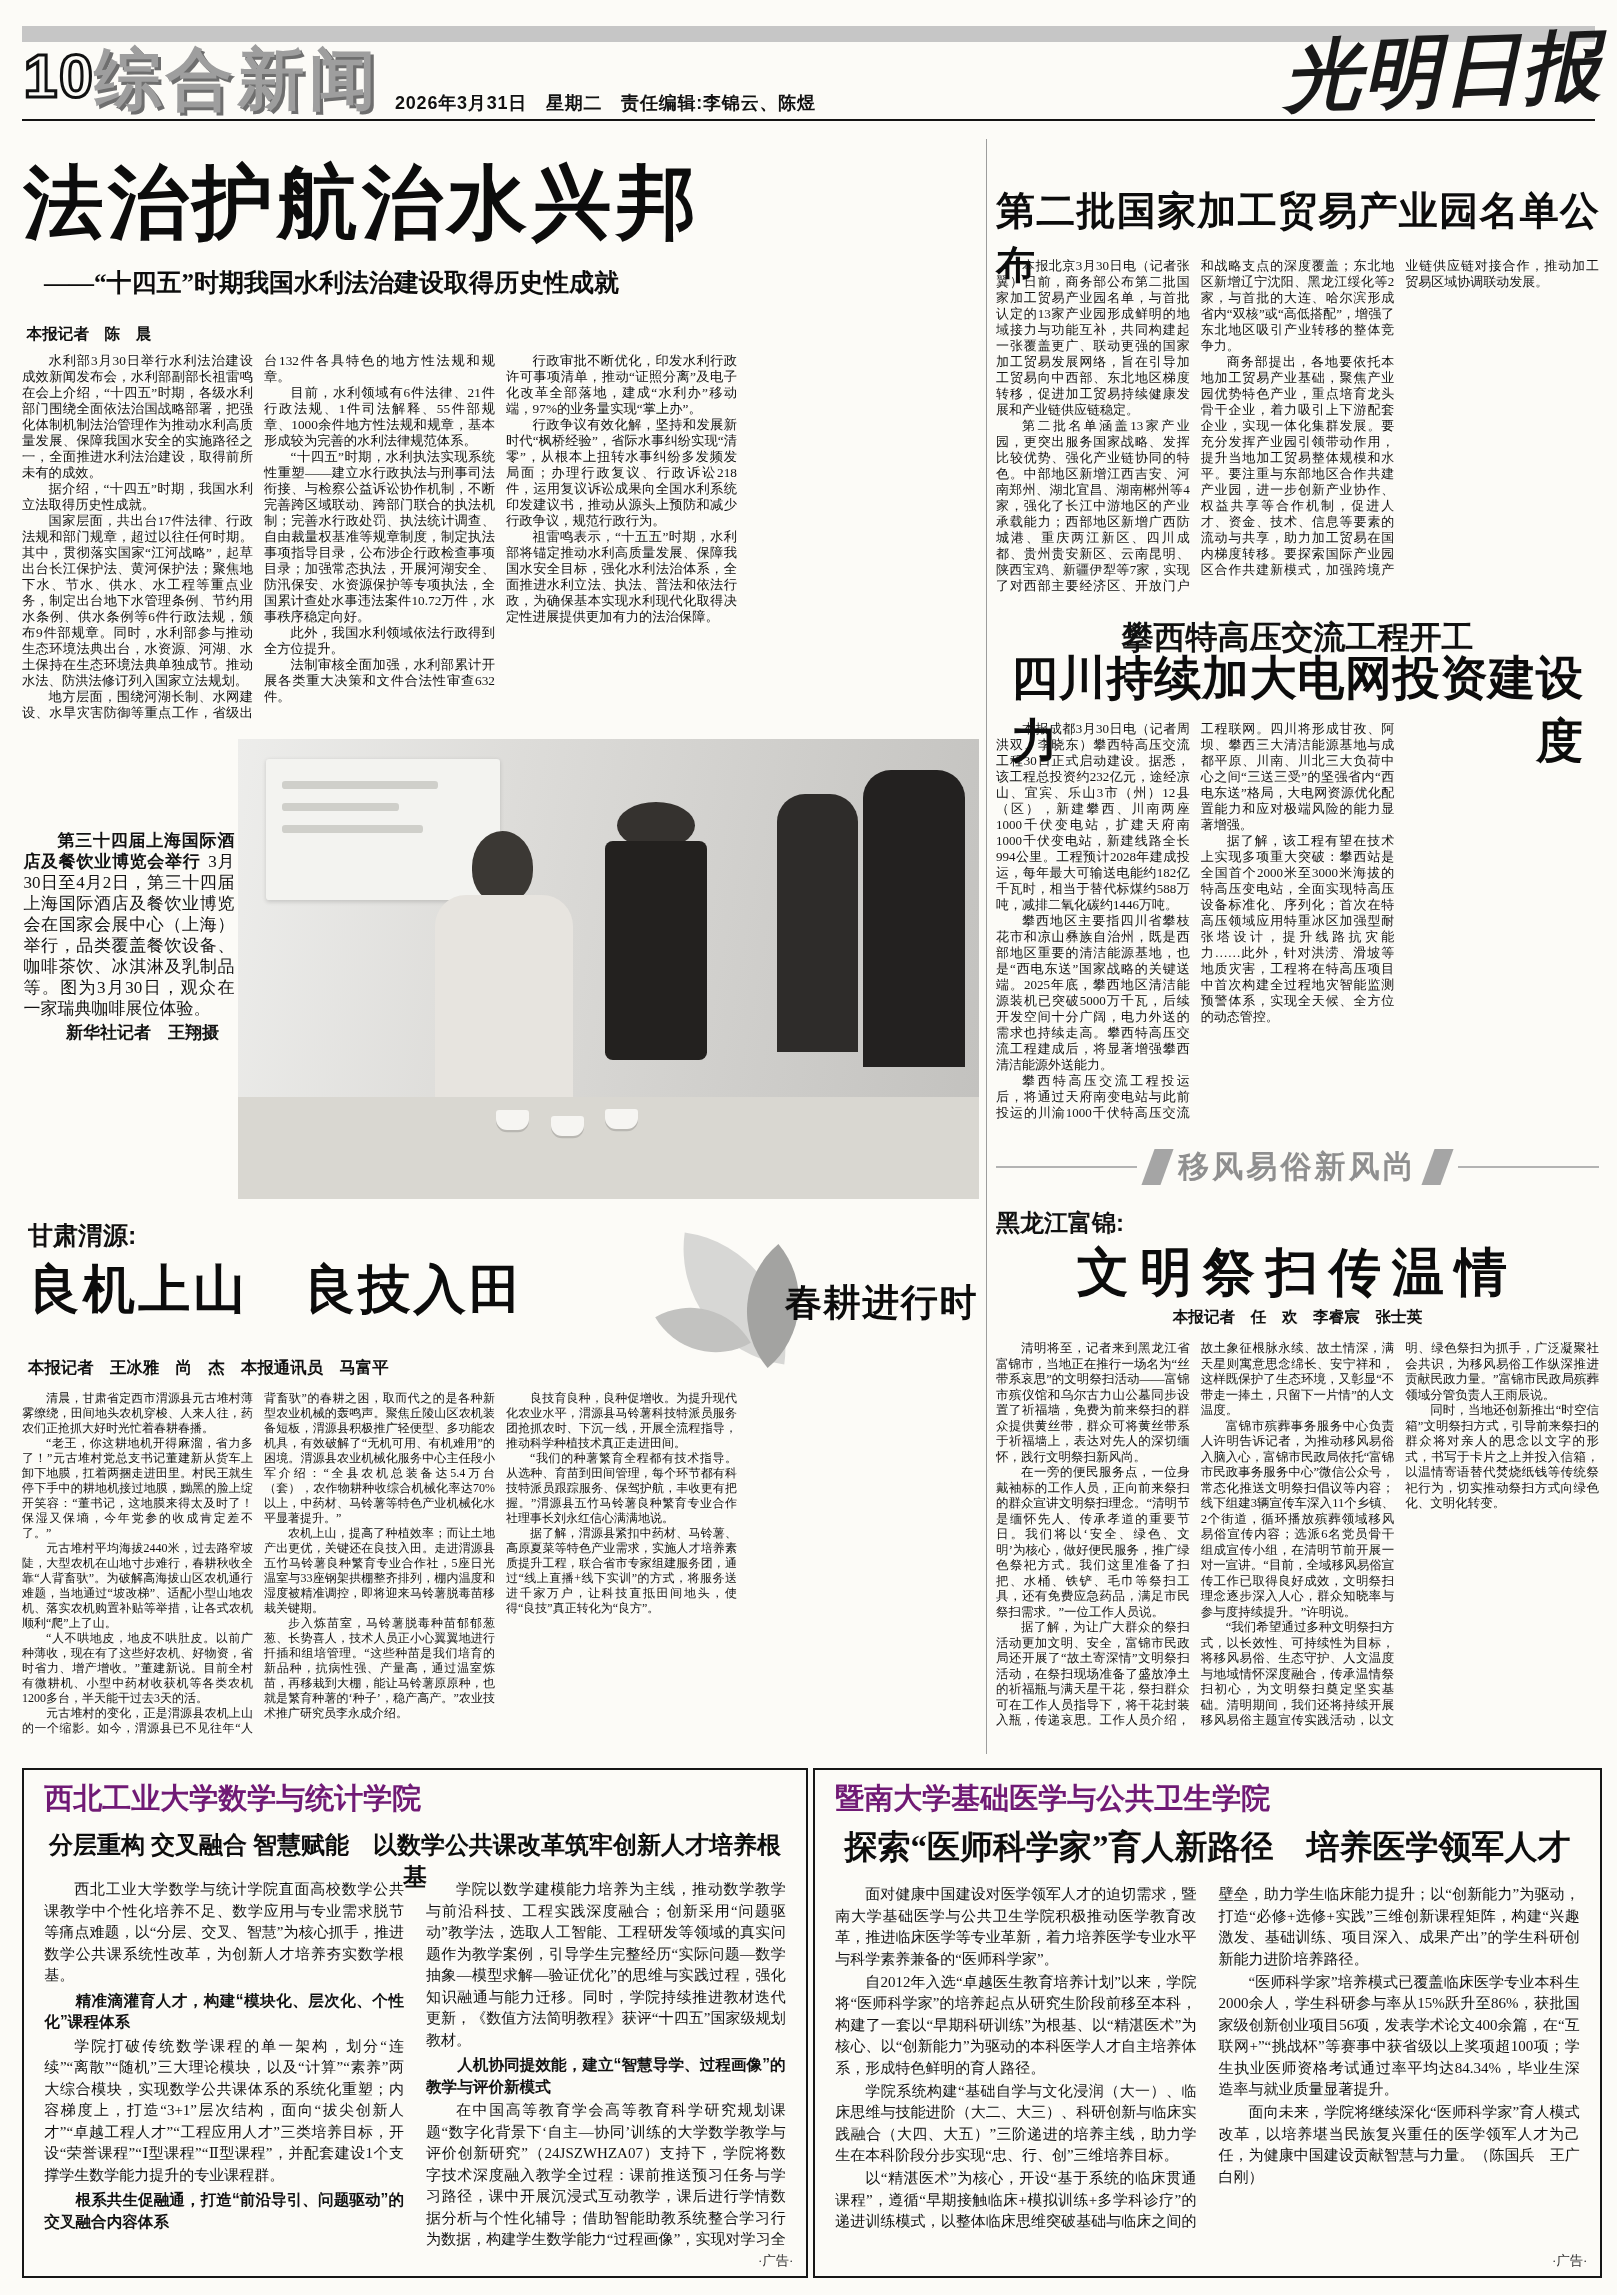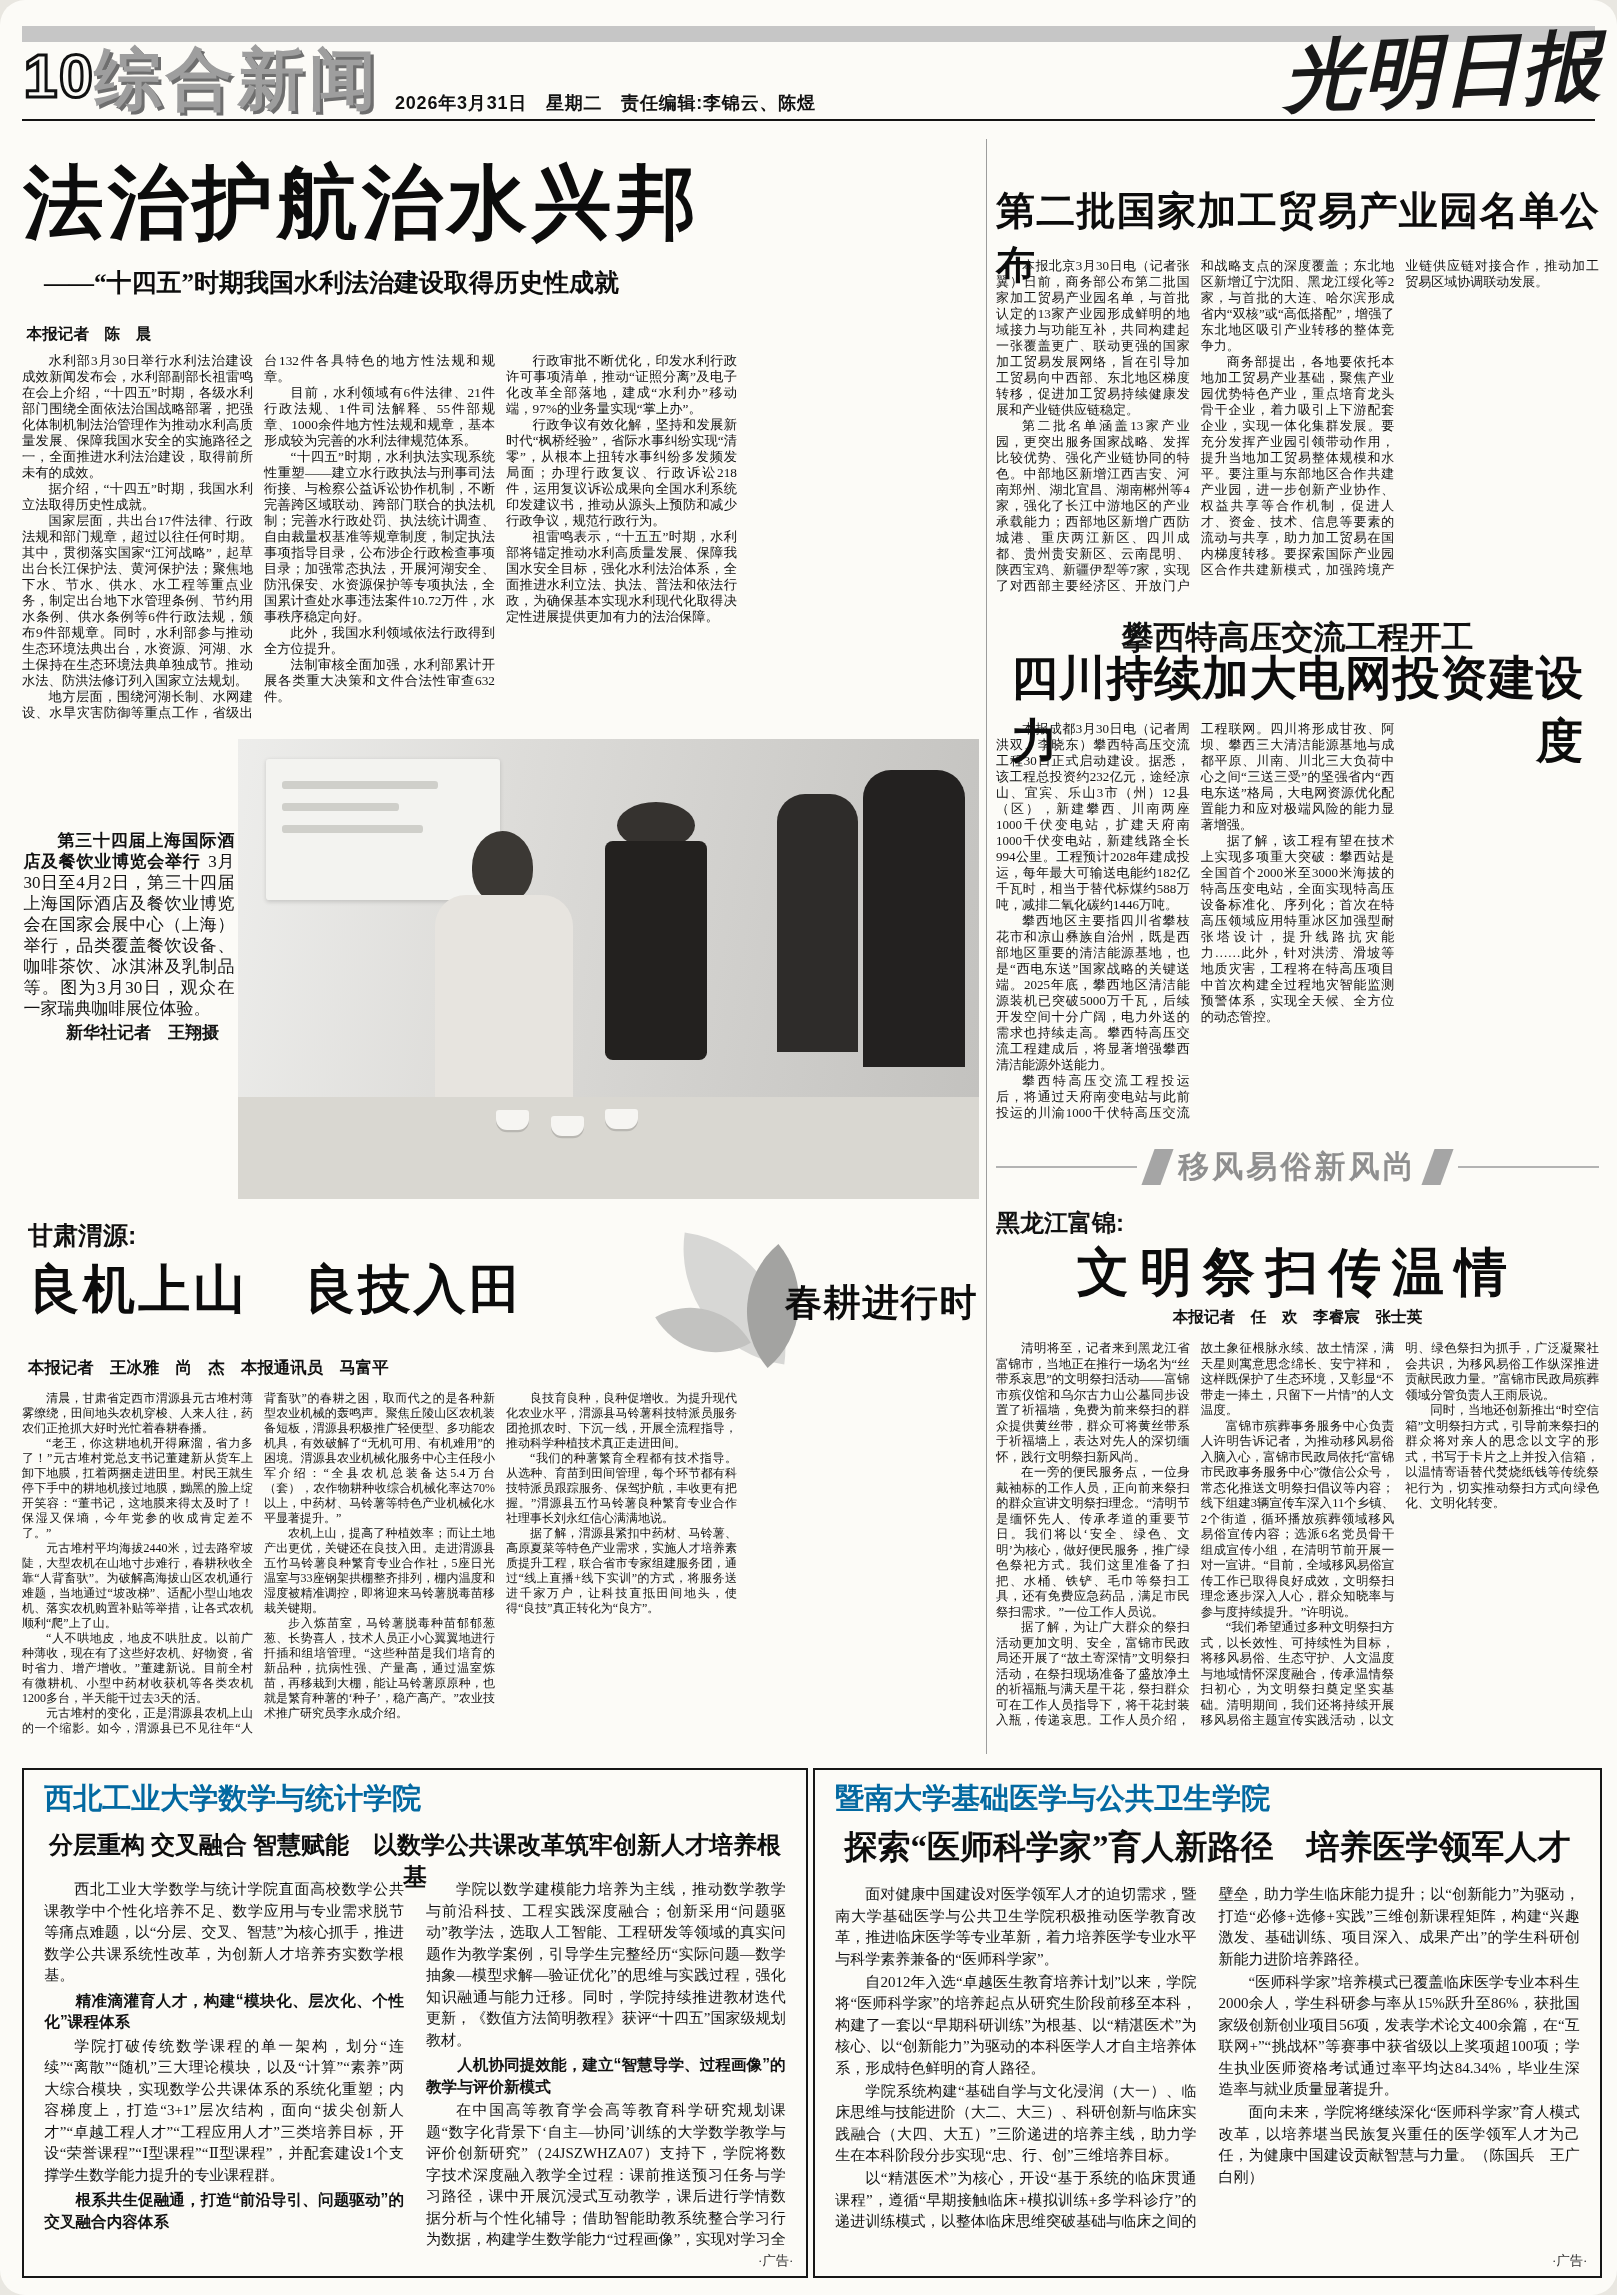--- a/index.html
+++ b/index.html
@@ -1,17 +1,17 @@
 <!DOCTYPE html>
 <html style="font-size:12.5px"><head>
 <meta charset="utf-8">
 <style>
   html,body{margin:0;padding:0;background:#e9e7e1;}
   .page{position:relative;width:1617px;height:2295px;background:#fcfbf7;color:#121212;
-        font-family:"Liberation Serif","DejaVu Serif",serif;overflow:hidden;border-radius:25px;}
+        font-family:"Liberation Serif","DejaVu Serif",serif;overflow:hidden;}
   .abs{position:absolute;}
   
   .topband{position:absolute;left:22px;top:26px;width:1573px;height:15.6px;background:#c6c6c6;}
   .pagenum{position:absolute;left:23.4px;top:41px;font-family:"Liberation Sans",sans-serif;
            font-size:61px;font-weight:900;color:#fcfbf7;-webkit-text-stroke:3.1px #111;letter-spacing:1.6px;}
   .sectitle{position:absolute;left:94px;top:34px;font-family:"Liberation Sans",sans-serif;
             font-size:67px;font-weight:900;color:#9e9e9e;text-shadow:3.1px 3.1px 0 #6e6e6e;letter-spacing:4.7px;}
   .dateline{position:absolute;left:395px;top:91px;font-family:"Liberation Sans",sans-serif;
             font-size:18px;font-weight:700;color:#111;letter-spacing:0.8px;}
   .masthead{position:absolute;left:1258px;top:20.3px;width:344px;text-align:right;
@@ -66,21 +66,21 @@
   .g-head{font-size:52px;font-weight:900;letter-spacing:3.1px;color:#0c0c0c;}
   .g-body{font-size:12px;line-height:15px;}
   .leafbadge{position:absolute;width:336px;height:125px;}
   .leaf{position:absolute;border-radius:0 100% 0 100%;}
   .leaf1{left:7.8px;top:0;width:117px;height:117px;background:#d7d7d5;transform:rotate(8deg);}
   .leaf2{left:61px;top:22px;width:88px;height:88px;background:#a3a3a1;transform:rotate(50deg);}
   .leaf3{left:0;top:55px;width:70px;height:70px;background:#c2c2c0;transform:rotate(-30deg);}
   .leafbadge .blabel{position:absolute;left:117px;top:38px;font-size:37px;font-weight:900;color:#0c0c0c;letter-spacing:1.6px;}
   
   .adbox{position:absolute;border:2.3px solid #161616;background:#fcfbf7;}
-  .ad-org{position:absolute;left:20.3px;top:9.4px;font-family:"Liberation Sans",sans-serif;font-size:29px;font-weight:900;color:#0369a1;}
+  .ad-org{position:absolute;left:20.3px;top:9.4px;font-family:"Liberation Sans",sans-serif;font-size:29px;font-weight:900;color:#701a75;}
   .ad-head{position:absolute;left:19px;right:19px;text-align:center;font-weight:900;color:#0d0d0d;}
   .ad-body{position:absolute;left:20.3px;right:20.3px;font-size:15px;line-height:21.5px;text-align:justify;overflow:hidden;column-fill:auto;}
   .ad-body p{text-indent:2em;margin:0 0 1.6px 0;}
   .ad-body h4{font-family:"Liberation Sans",sans-serif;font-size:15.6px;text-indent:2em;font-weight:700;margin:3.1px 0;}
   .ad-mark{position:absolute;right:12.5px;bottom:6.3px;font-size:13.3px;color:#333;}
 </style>
 </head>
 <body>
 
 <div class="page">

